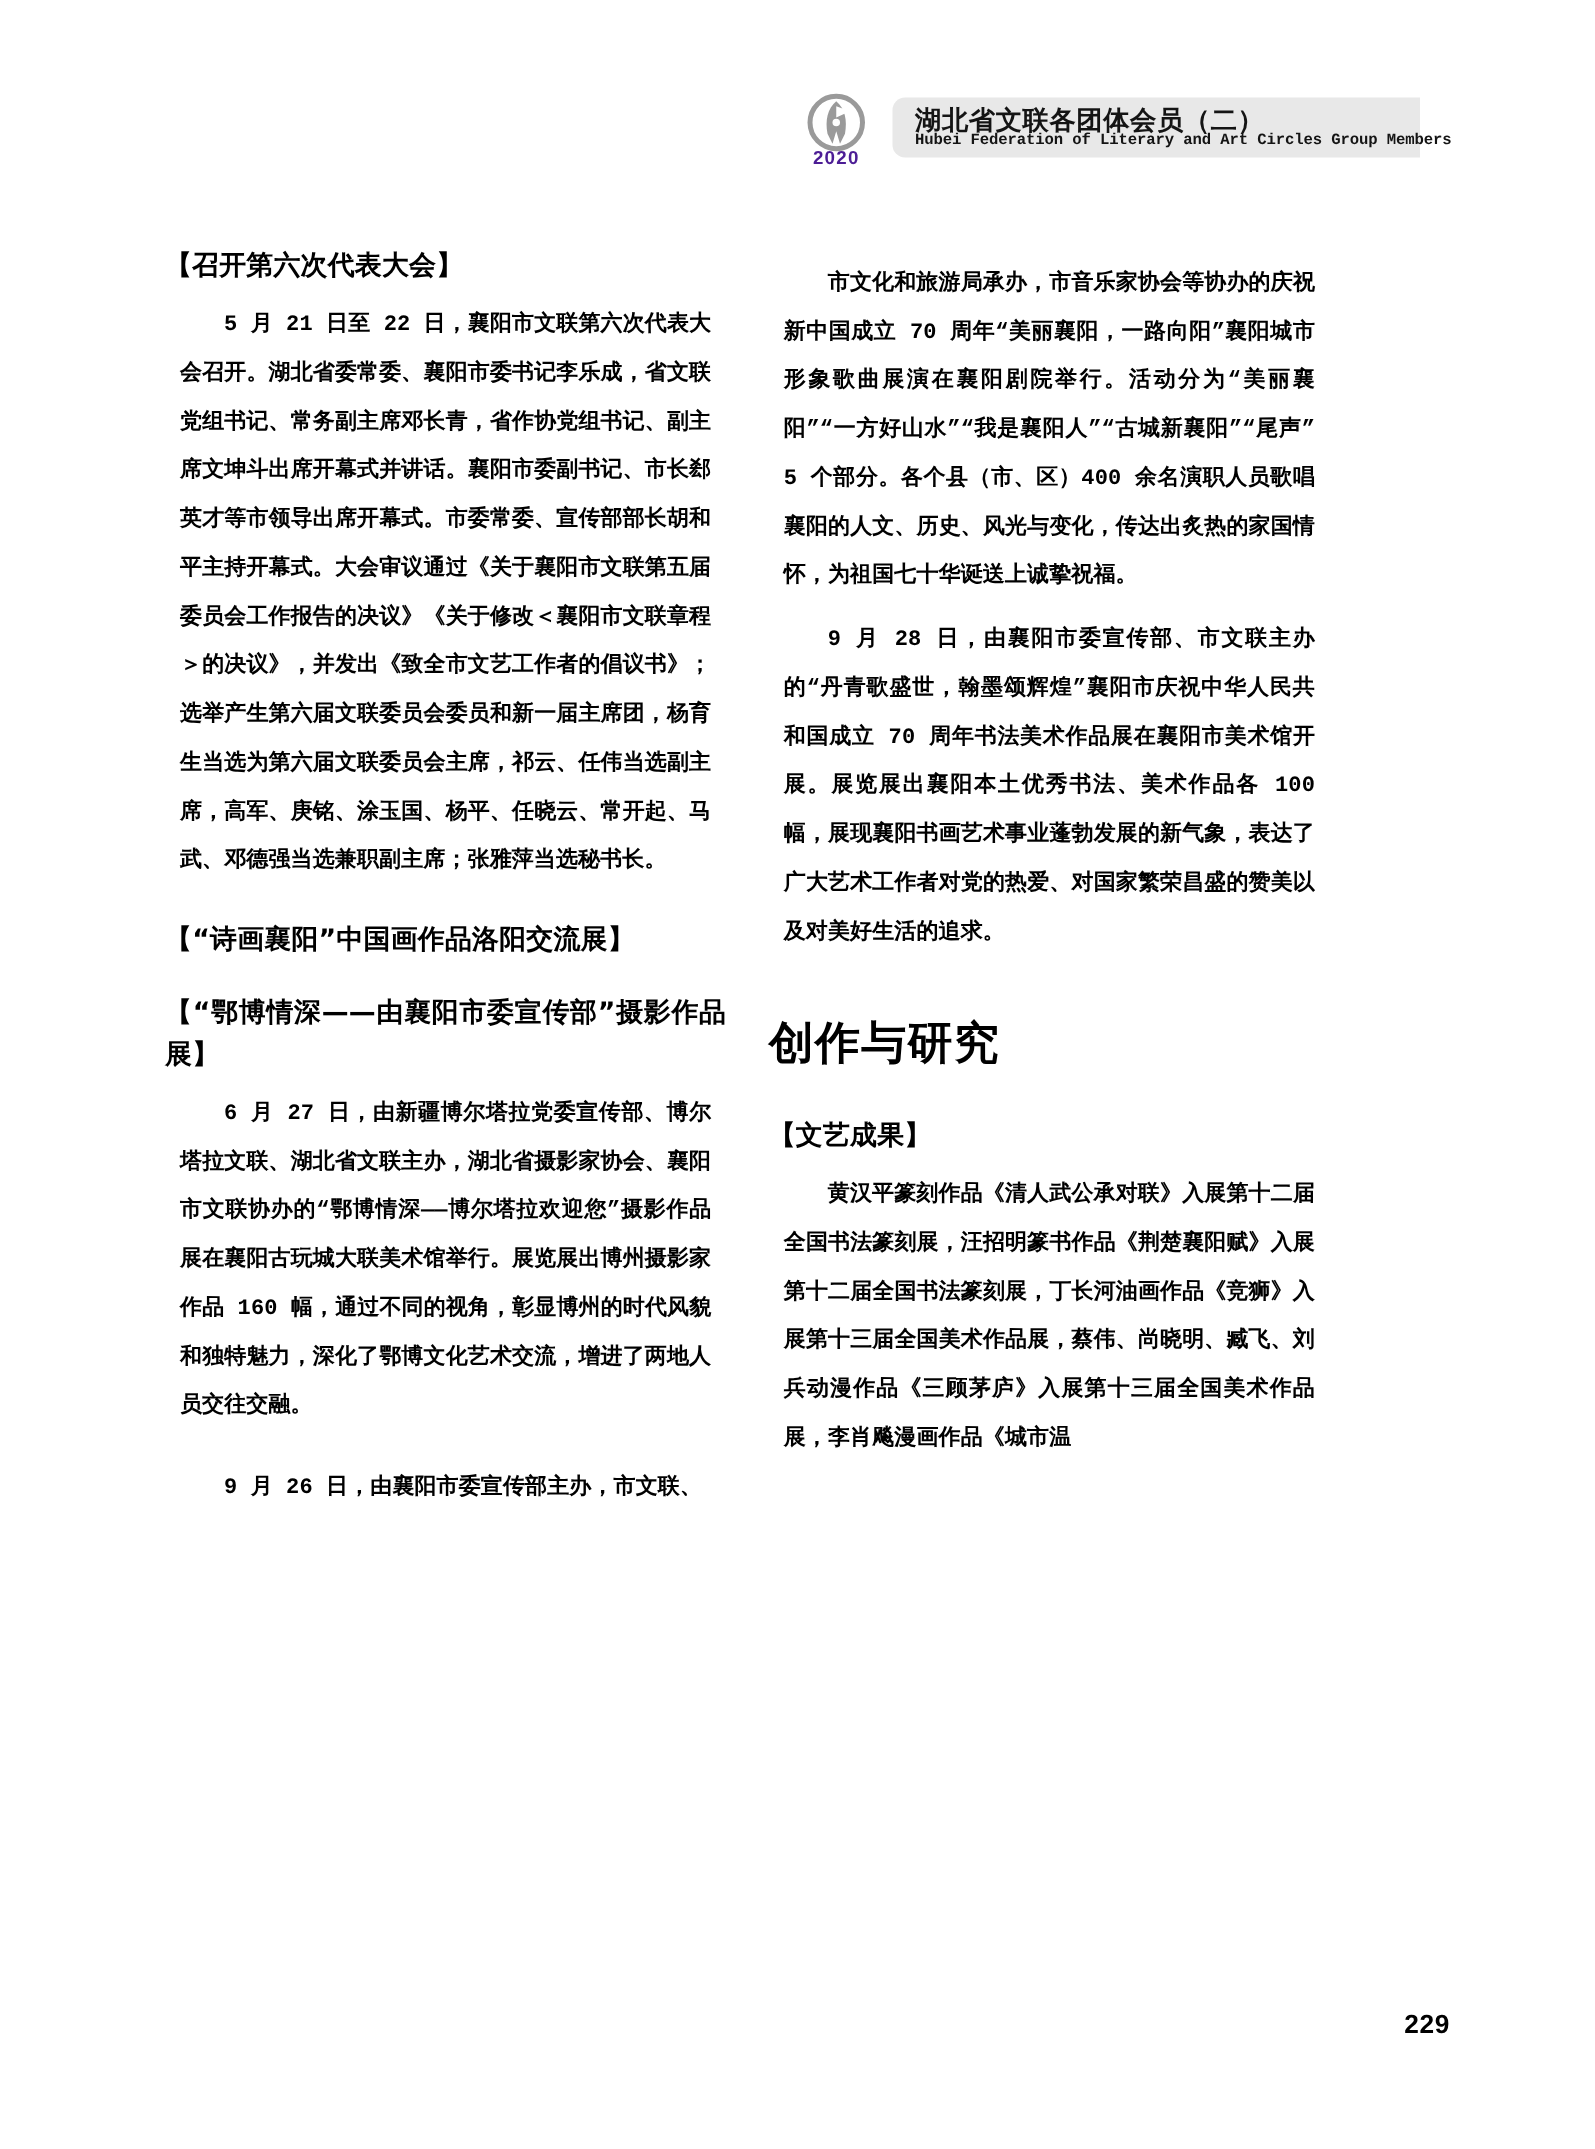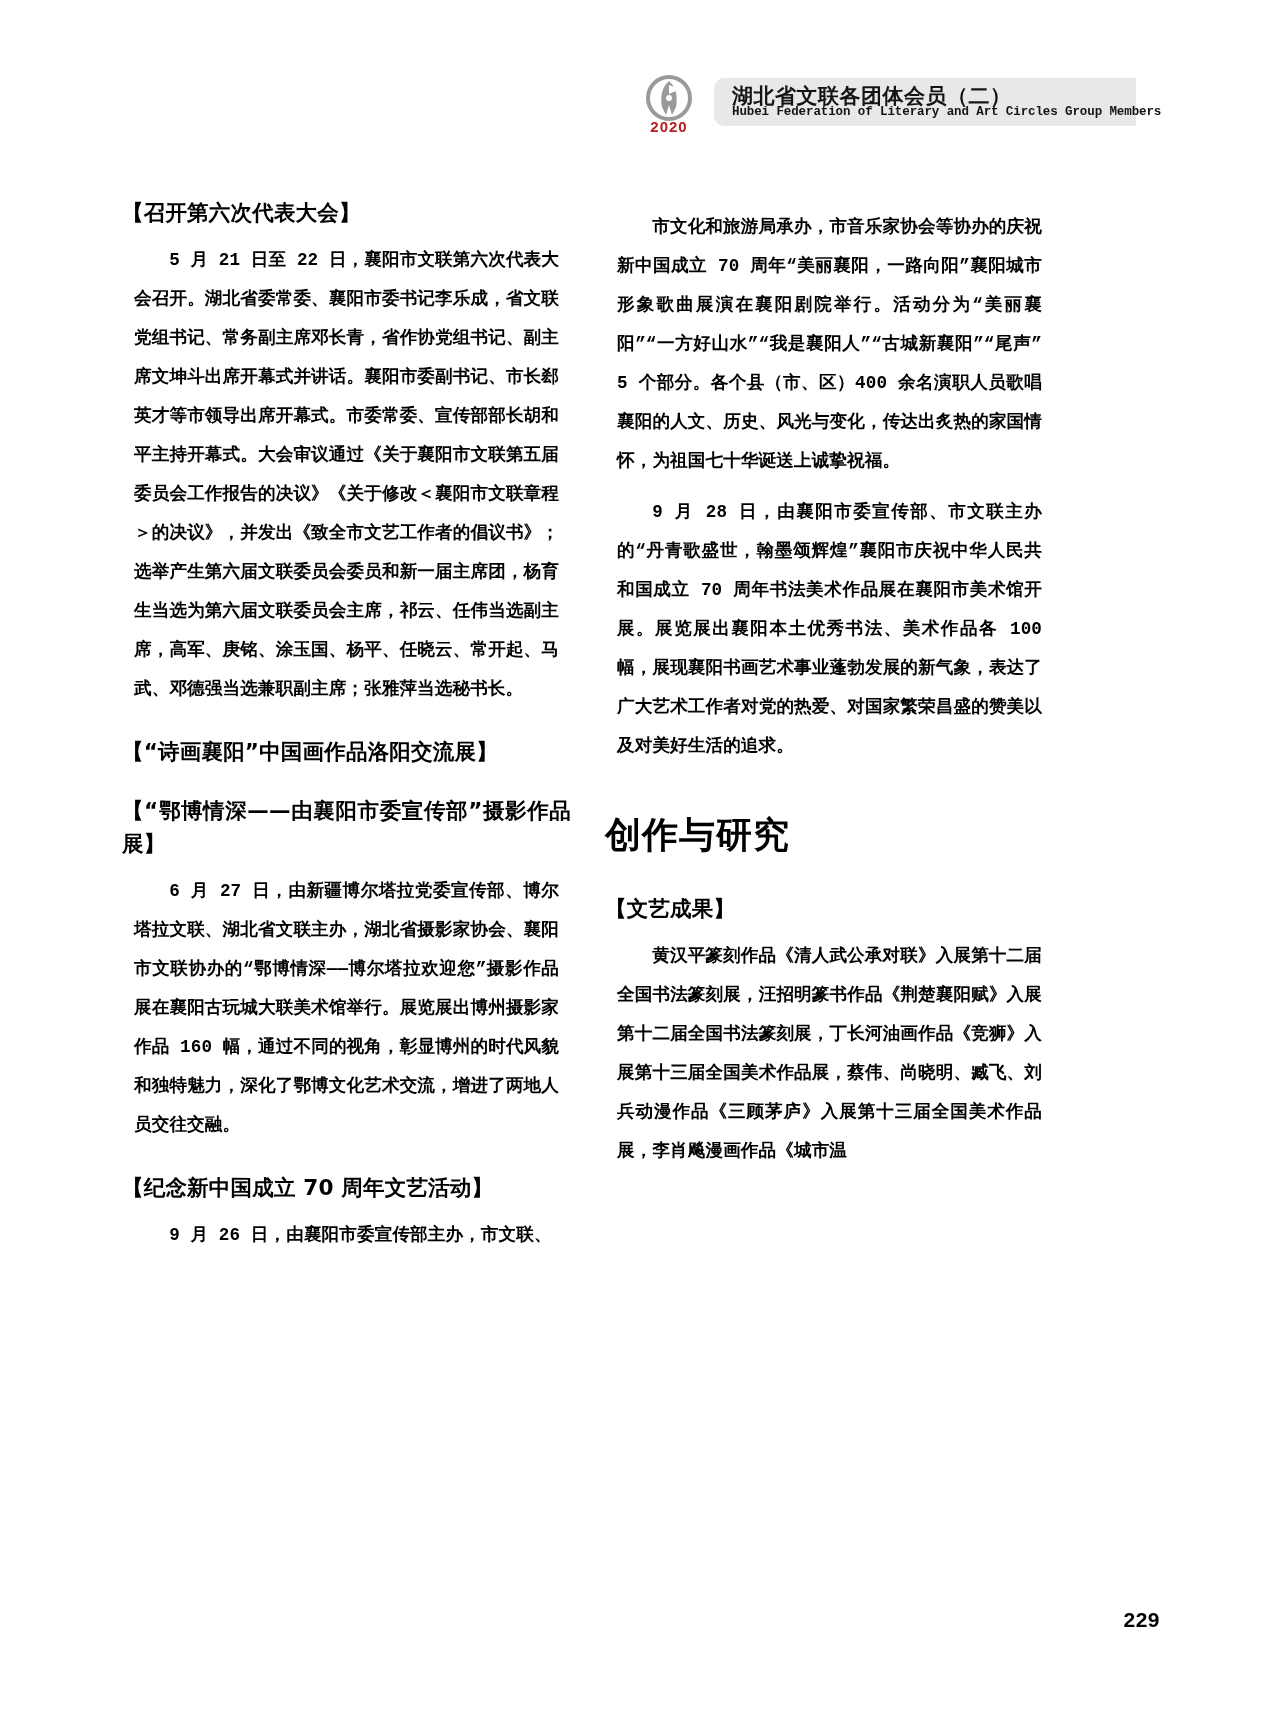--- a/index.html
+++ b/index.html
@@ -35,21 +35,21 @@
   .header-year {
     position: absolute;
     left: 0px;
     top: 44px;
     width: 66px;
     text-align: center;
     font-family: "Liberation Sans", sans-serif;
     font-weight: bold;
     font-size: 15px;
     letter-spacing: 1px;
-    color: #b91c1c;
+    color: #4c1d95;
   }
   .header-band {
     position: absolute;
     left: 78px;
     top: 4px;
     width: 422px;
     height: 48px;
     background: #e8e8e8;
     border-radius: 10px 0 0 10px;
   }
@@ -73,21 +73,21 @@
     font-size: 12.5px;
     letter-spacing: -0.1px;
     color: #141414;
     white-space: nowrap;
   }
 
   
   .columns {
     position: absolute;
     top: 196px;
-    left: 122px;
+    left: 132px;
     width: 932px;
     height: 1290px;
   }
   .col {
     position: absolute;
     top: 0;
     width: 449px;
   }
   .col-left  { left: 0px; }
   .col-right { left: 483px; }
@@ -178,21 +178,20 @@
     <div class="block">
       <h2 class="sec-heading">【“诗画襄阳”中国画作品洛阳交流展】</h2>
     </div>
 
     <div class="block">
       <h2 class="sec-heading">【“鄂博情深——由襄阳市委宣传部”摄影作品展】</h2>
       <p class="body-text">6 月 27 日，由新疆博尔塔拉党委宣传部、博尔塔拉文联、湖北省文联主办，湖北省摄影家协会、襄阳市文联协办的“鄂博情深——博尔塔拉欢迎您”摄影作品展在襄阳古玩城大联美术馆举行。展览展出博州摄影家作品 160 幅，通过不同的视角，彰显博州的时代风貌和独特魅力，深化了鄂博文化艺术交流，增进了两地人员交往交融。</p>
     </div>
 
     <div class="block">
-      <h2 class="sec-heading">【纪念新中国成立 70 周年文艺活动】</h2>
       <p class="body-text">9 月 26 日，由襄阳市委宣传部主办，市文联、</p>
     </div>
 
   </div>
 
   <div class="col col-right">
 
     <p class="body-text">市文化和旅游局承办，市音乐家协会等协办的庆祝新中国成立 70 周年“美丽襄阳，一路向阳”襄阳城市形象歌曲展演在襄阳剧院举行。活动分为“美丽襄阳”“一方好山水”“我是襄阳人”“古城新襄阳”“尾声” 5 个部分。各个县（市、区）400 余名演职人员歌唱襄阳的人文、历史、风光与变化，传达出炙热的家国情怀，为祖国七十华诞送上诚挚祝福。</p>
     <p class="body-text">9 月 28 日，由襄阳市委宣传部、市文联主办的“丹青歌盛世，翰墨颂辉煌”襄阳市庆祝中华人民共和国成立 70 周年书法美术作品展在襄阳市美术馆开展。展览展出襄阳本土优秀书法、美术作品各 100 幅，展现襄阳书画艺术事业蓬勃发展的新气象，表达了广大艺术工作者对党的热爱、对国家繁荣昌盛的赞美以及对美好生活的追求。</p>
 

